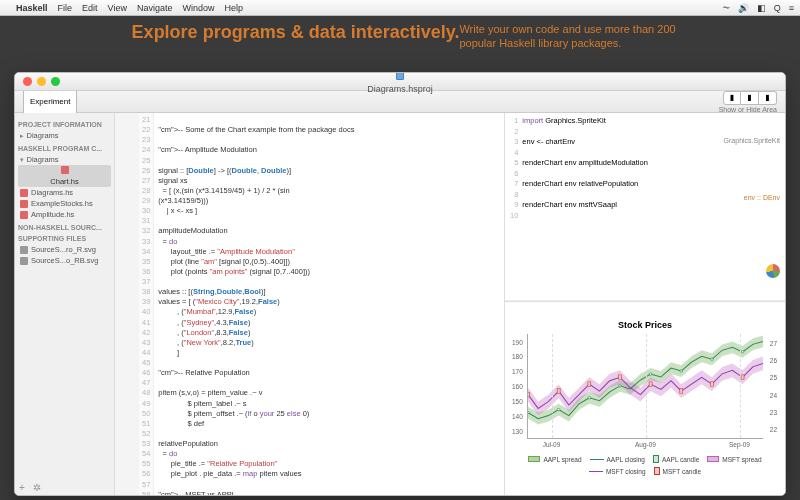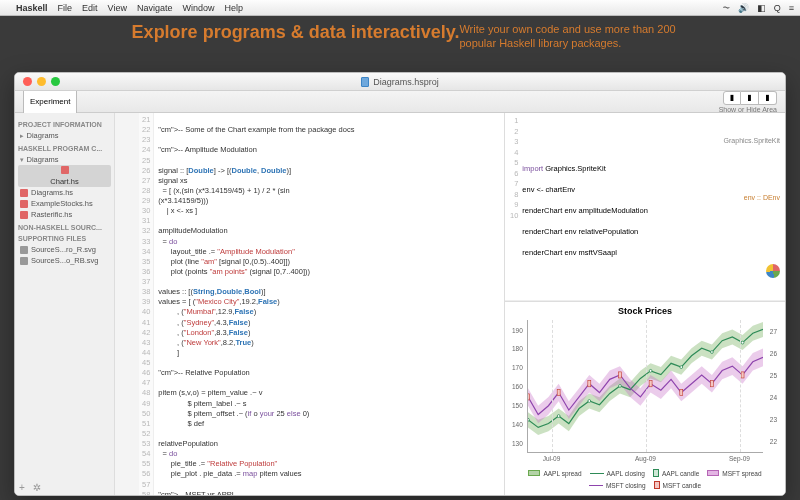--- a/index.html
+++ b/index.html
@@ -8,21 +8,21 @@
 .menubar-left { display: flex; gap: 10px; align-items: center; }
 .menubar-right { display: flex; gap: 8px; align-items: center; }
 .apple { font-size: 10px; }
 .heroes { position: absolute; top: 22px; left: 12px; right: 14px; display: flex; justify-content: center; margin-left: 33px; }
 .hero1 { color: #d67b2e; font-size: 18px; font-weight: bold; }
 .hero2 { color: #d67b2e; font-size: 11px; max-width: 240px; line-height: 1.3; }
 .window { position: absolute; top: 72px; left: 14px; right: 14px; bottom: 4px; background: #f4f4f4; border: 1px solid #bdbdbd; border-radius: 5px; box-shadow: 0 8px 24px rgba(0,0,0,.35); display: flex; flex-direction: column; overflow: hidden; }
 .titlebar { height: 18px; background: linear-gradient(#f9f9f9,#e6e6e6); border-bottom: 1px solid #d0d0d0; display: flex; align-items: center; position: relative; }
 .traffic { display: flex; gap: 5px; padding-left: 8px; }
 .tl { width: 9px; height: 9px; border-radius: 50%; }
-.titlebar-center { position: absolute; left: 0; right: 0; text-align: center; font-size: 9px; color: #555; display: flex; justify-content: center; align-items: center; gap: 4px; }
+.titlebar-center { position: absolute; left: 0; right: 0; text-align: center; font-size: 9px; color: #555; display: flex; justify-content: center; align-items: center; gap: 4px; flex-direction: column; }
 .doc-icon-mini { width: 8px; height: 10px; background: #6fa8dc; border: 1px solid #3d85c6; border-radius: 1px; }
 .toolbar { height: 22px; background: linear-gradient(#f4f4f4,#e8e8e8); border-bottom: 1px solid #ccc; display: flex; align-items: center; justify-content: space-between; padding: 0 8px; }
 .exp-btn { font-size: 8px; border: 1px solid #bbb; border-radius: 3px; padding: 13px 6px; background: #fff; }
 .segctrl { display: flex; }
 .seg { width: 18px; height: 14px; border: 1px solid #bbb; background: #fff; font-size: 8px; display:flex;align-items:center;justify-content:center; }
 .seg:first-child { border-radius: 3px 0 0 3px; }
 .seg:last-child { border-radius: 0 3px 3px 0; border-left:none; }
 .seg.mid{border-left:none;}
 .tb-right { display: flex; flex-direction: column; align-items: flex-end; gap:1px;}
 .tb-label { font-size: 7px; color: #777; }
@@ -37,24 +37,24 @@
 .editor-pane { flex: 1; display: flex; overflow: hidden; }
 .editor { flex: 1; background: #fff; display: flex; font-family: Menlo, Monaco, monospace; font-size: 7.5px; overflow: hidden; border-right: 1px solid #ddd; margin-left: 24px; }
 .gutter { background: #fafafa; color: #b8b8b8; text-align: right; padding: 2px 3px; border-right: 1px solid #eee; line-height: 1.35; white-space: pre; }
 .code { padding: 2px 4px; line-height: 1.35; white-space: pre; color: #333; }
 .kw { color: #7a4f9d; }
 .ty { color: #2e74b5; font-weight: bold; }
 .st { color: #be3b3b; }
 .right-pane { width: 280px; background: #fff; display: flex; flex-direction: column; overflow: hidden; }
 .repl { font-family: Menlo, Monaco, monospace; font-size: 7.5px; padding: 3px 5px; line-height: 1.4; white-space: pre; border-bottom: 1px solid #eee; display: flex; }
 .repl-gutter { color: #b8b8b8; text-align: right; padding-right: 4px; }
-.repl-code { flex: 1; margin-top: 48px; }
+.repl-code { flex: 1; }
 .repl-side { font-size: 7px; color: #888; text-align: right; padding-left: 6px; }
 .pie-mini { width: 14px; height: 14px; border-radius: 50%; background: conic-gradient(#e06666 0 90deg,#6aa84f 90deg 170deg,#3d85c6 170deg 260deg,#f1c232 260deg 360deg); display: inline-block; vertical-align: middle; }
-.chart-box { flex: 1; border-top: 1px solid #ddd; display: flex; flex-direction: column; padding: 2px 4px; }
+.chart-box { flex: 1; border-top: 1px solid #ddd; display: flex; flex-direction: column; padding: 16px 4px; }
 .chart-title { text-align: center; font-weight: bold; font-size: 9px; padding: 2px; }
 .chart-area { flex: 1; position: relative; border-left: 1px solid #aaa; border-bottom: 1px solid #aaa; margin: 2px 18px 14px 18px; }
 .ytick { position: absolute; left: -16px; font-size: 6.5px; color: #666; transform: translateY(-50%); }
 .ytick2 { position: absolute; right: -14px; font-size: 6.5px; color: #666; transform: translateY(-50%); }
 .xtick { position: absolute; bottom: -10px; font-size: 6.5px; color: #666; transform: translateX(-50%); }
 .gridv { position: absolute; top: 0; bottom: 0; border-left: 1px dashed #ddd; }
 .legend { display: flex; flex-wrap: wrap; gap: 4px 8px; font-size: 6.5px; color: #444; padding: 2px 6px 4px; justify-content:center; }
 .legend span { display: flex; align-items: center; gap: 3px; }
 .sw { width: 12px; height: 6px; }
 .sw.fill-g { background: rgba(106,168,79,.5); border: 1px solid #6aa84f; }
@@ -136,21 +136,21 @@
         <div class="sb-item">
           <span class="hs-icon"></span>
           <span>Diagrams.hs</span>
         </div>
         <div class="sb-item">
           <span class="hs-icon"></span>
           <span>ExampleStocks.hs</span>
         </div>
         <div class="sb-item">
           <span class="hs-icon"></span>
-          <span>Rasterific.hs</span>
+          <span>Amplitude.hs</span>
         </div>
         <div class="sb-hdr">NON-HASKELL SOURC...</div>
         <div class="sb-hdr">SUPPORTING FILES</div>
         <div class="sb-item">
           <span class="svg-icon"></span>
           <span>SourceS...ro_R.svg</span>
         </div>
         <div class="sb-item">
           <span class="svg-icon"></span>
           <span>SourceS...o_RB.svg</span>

